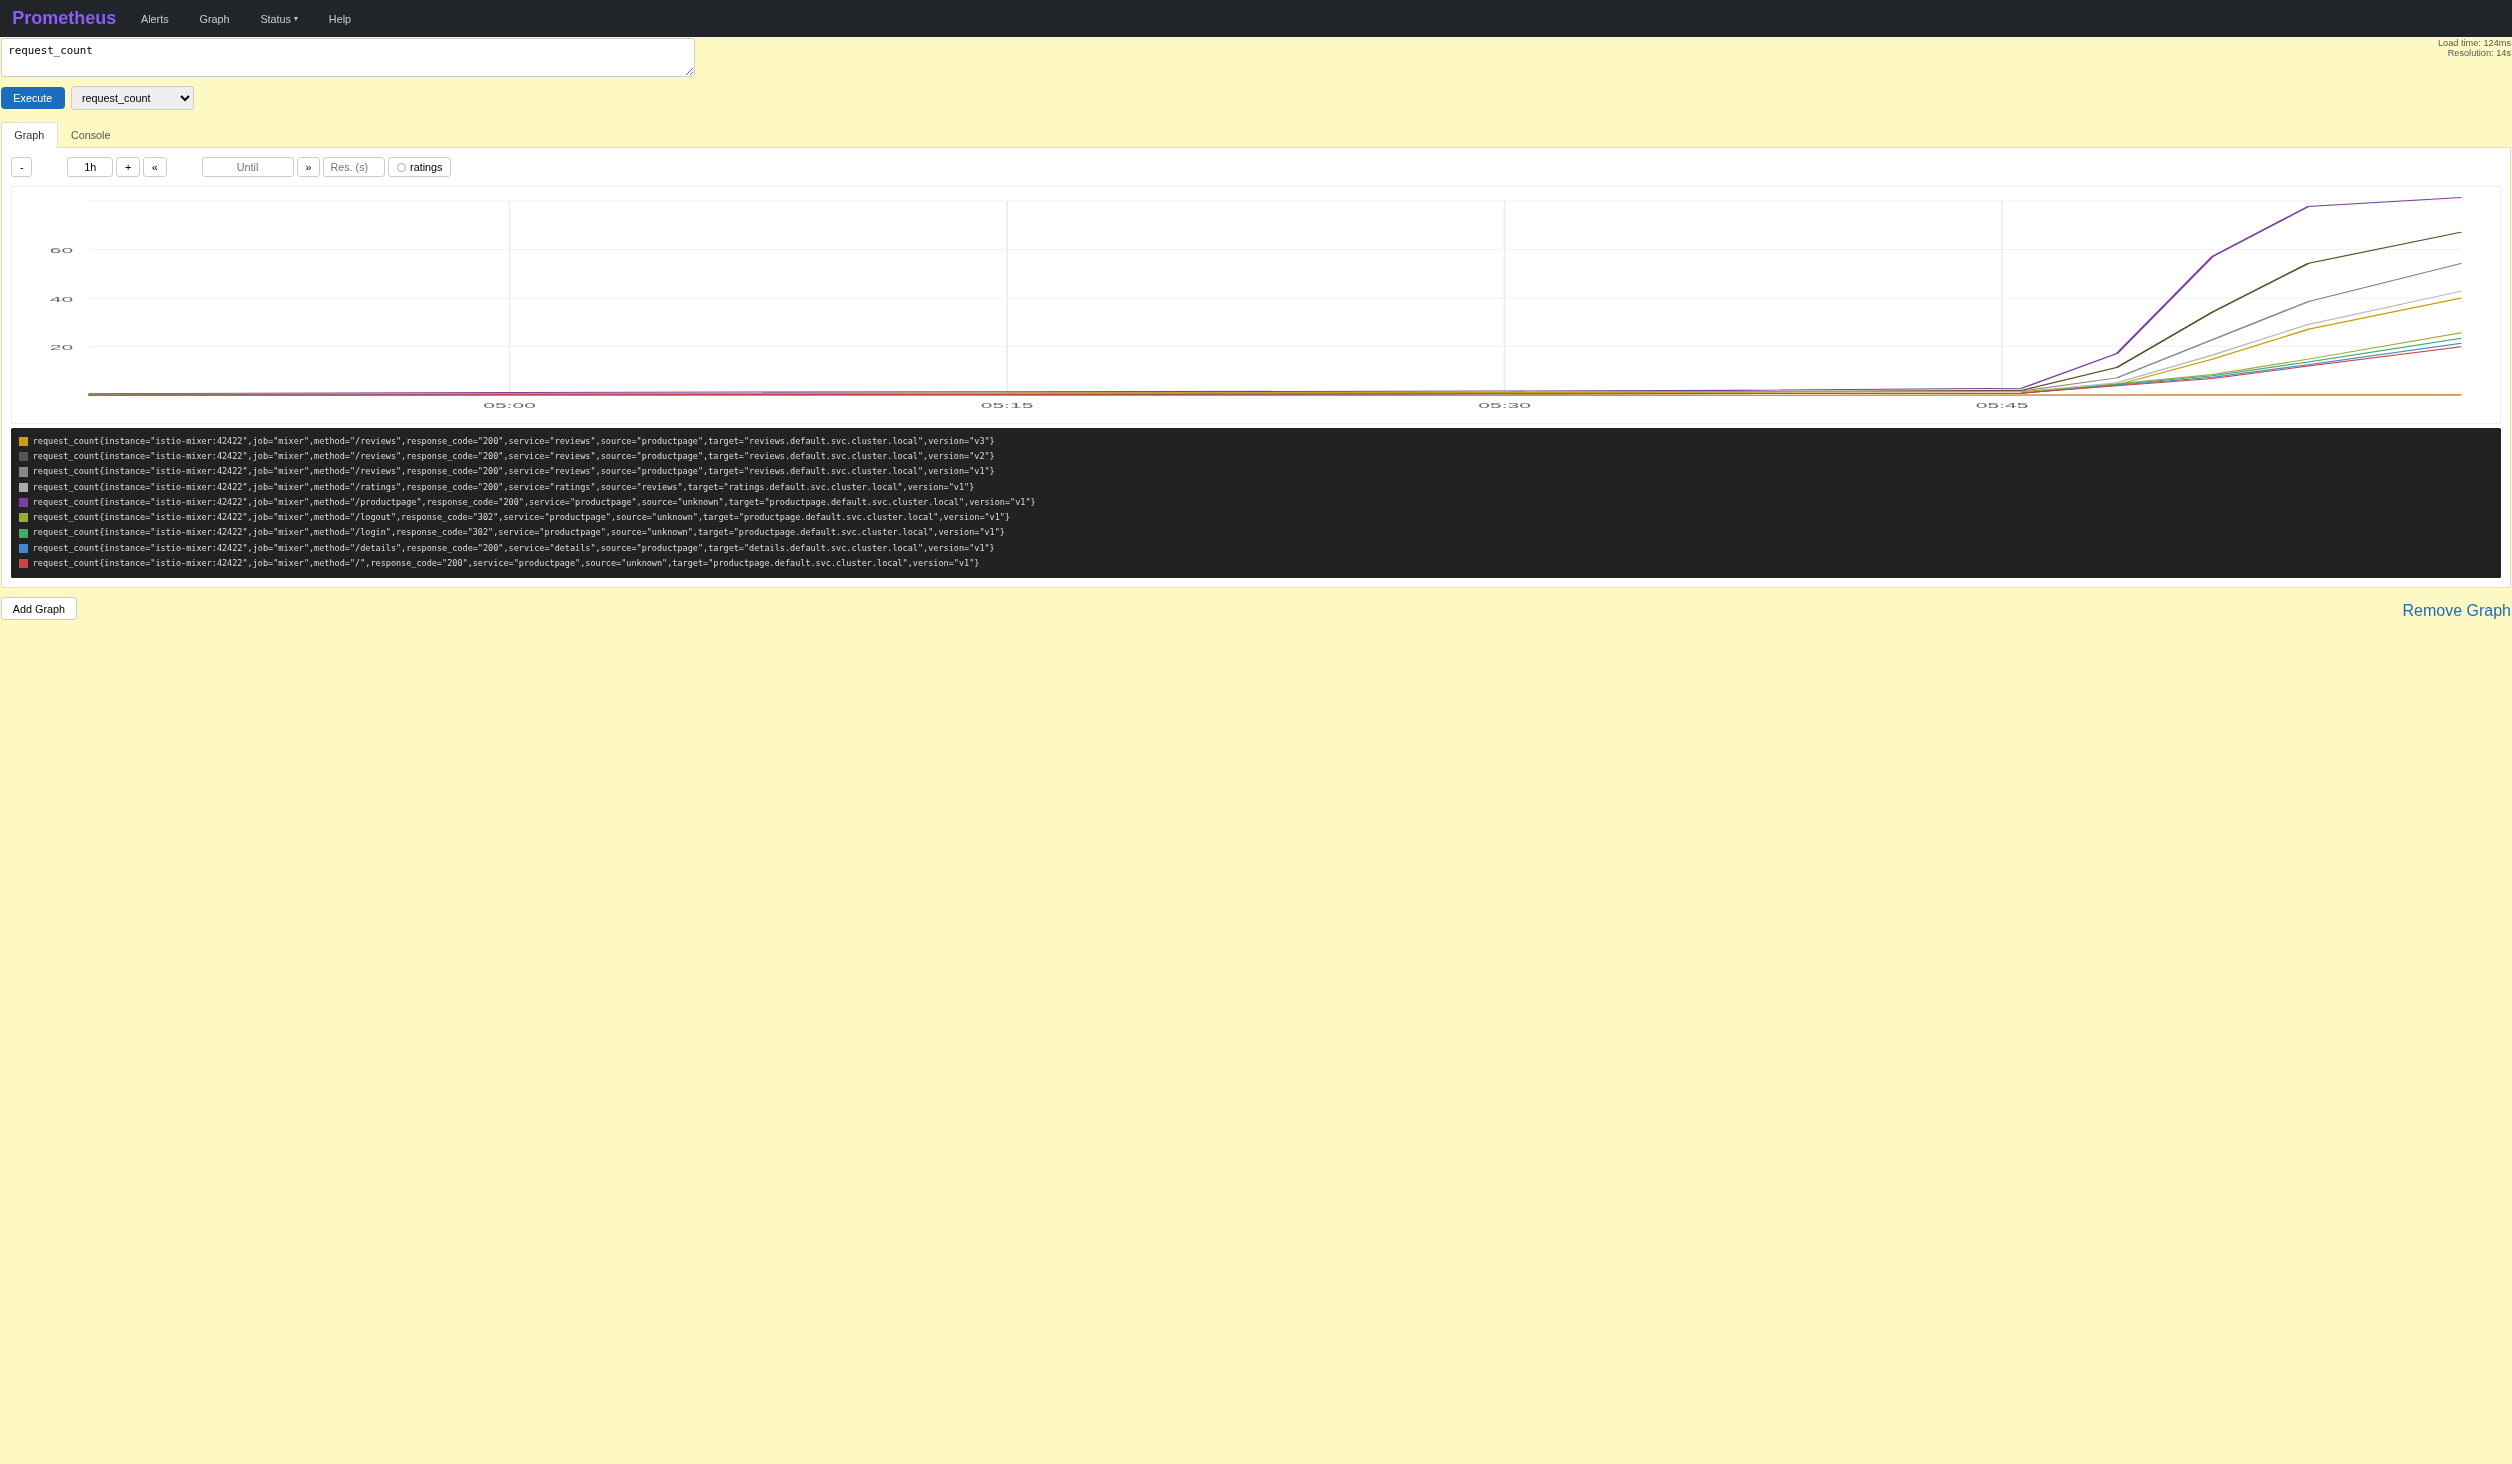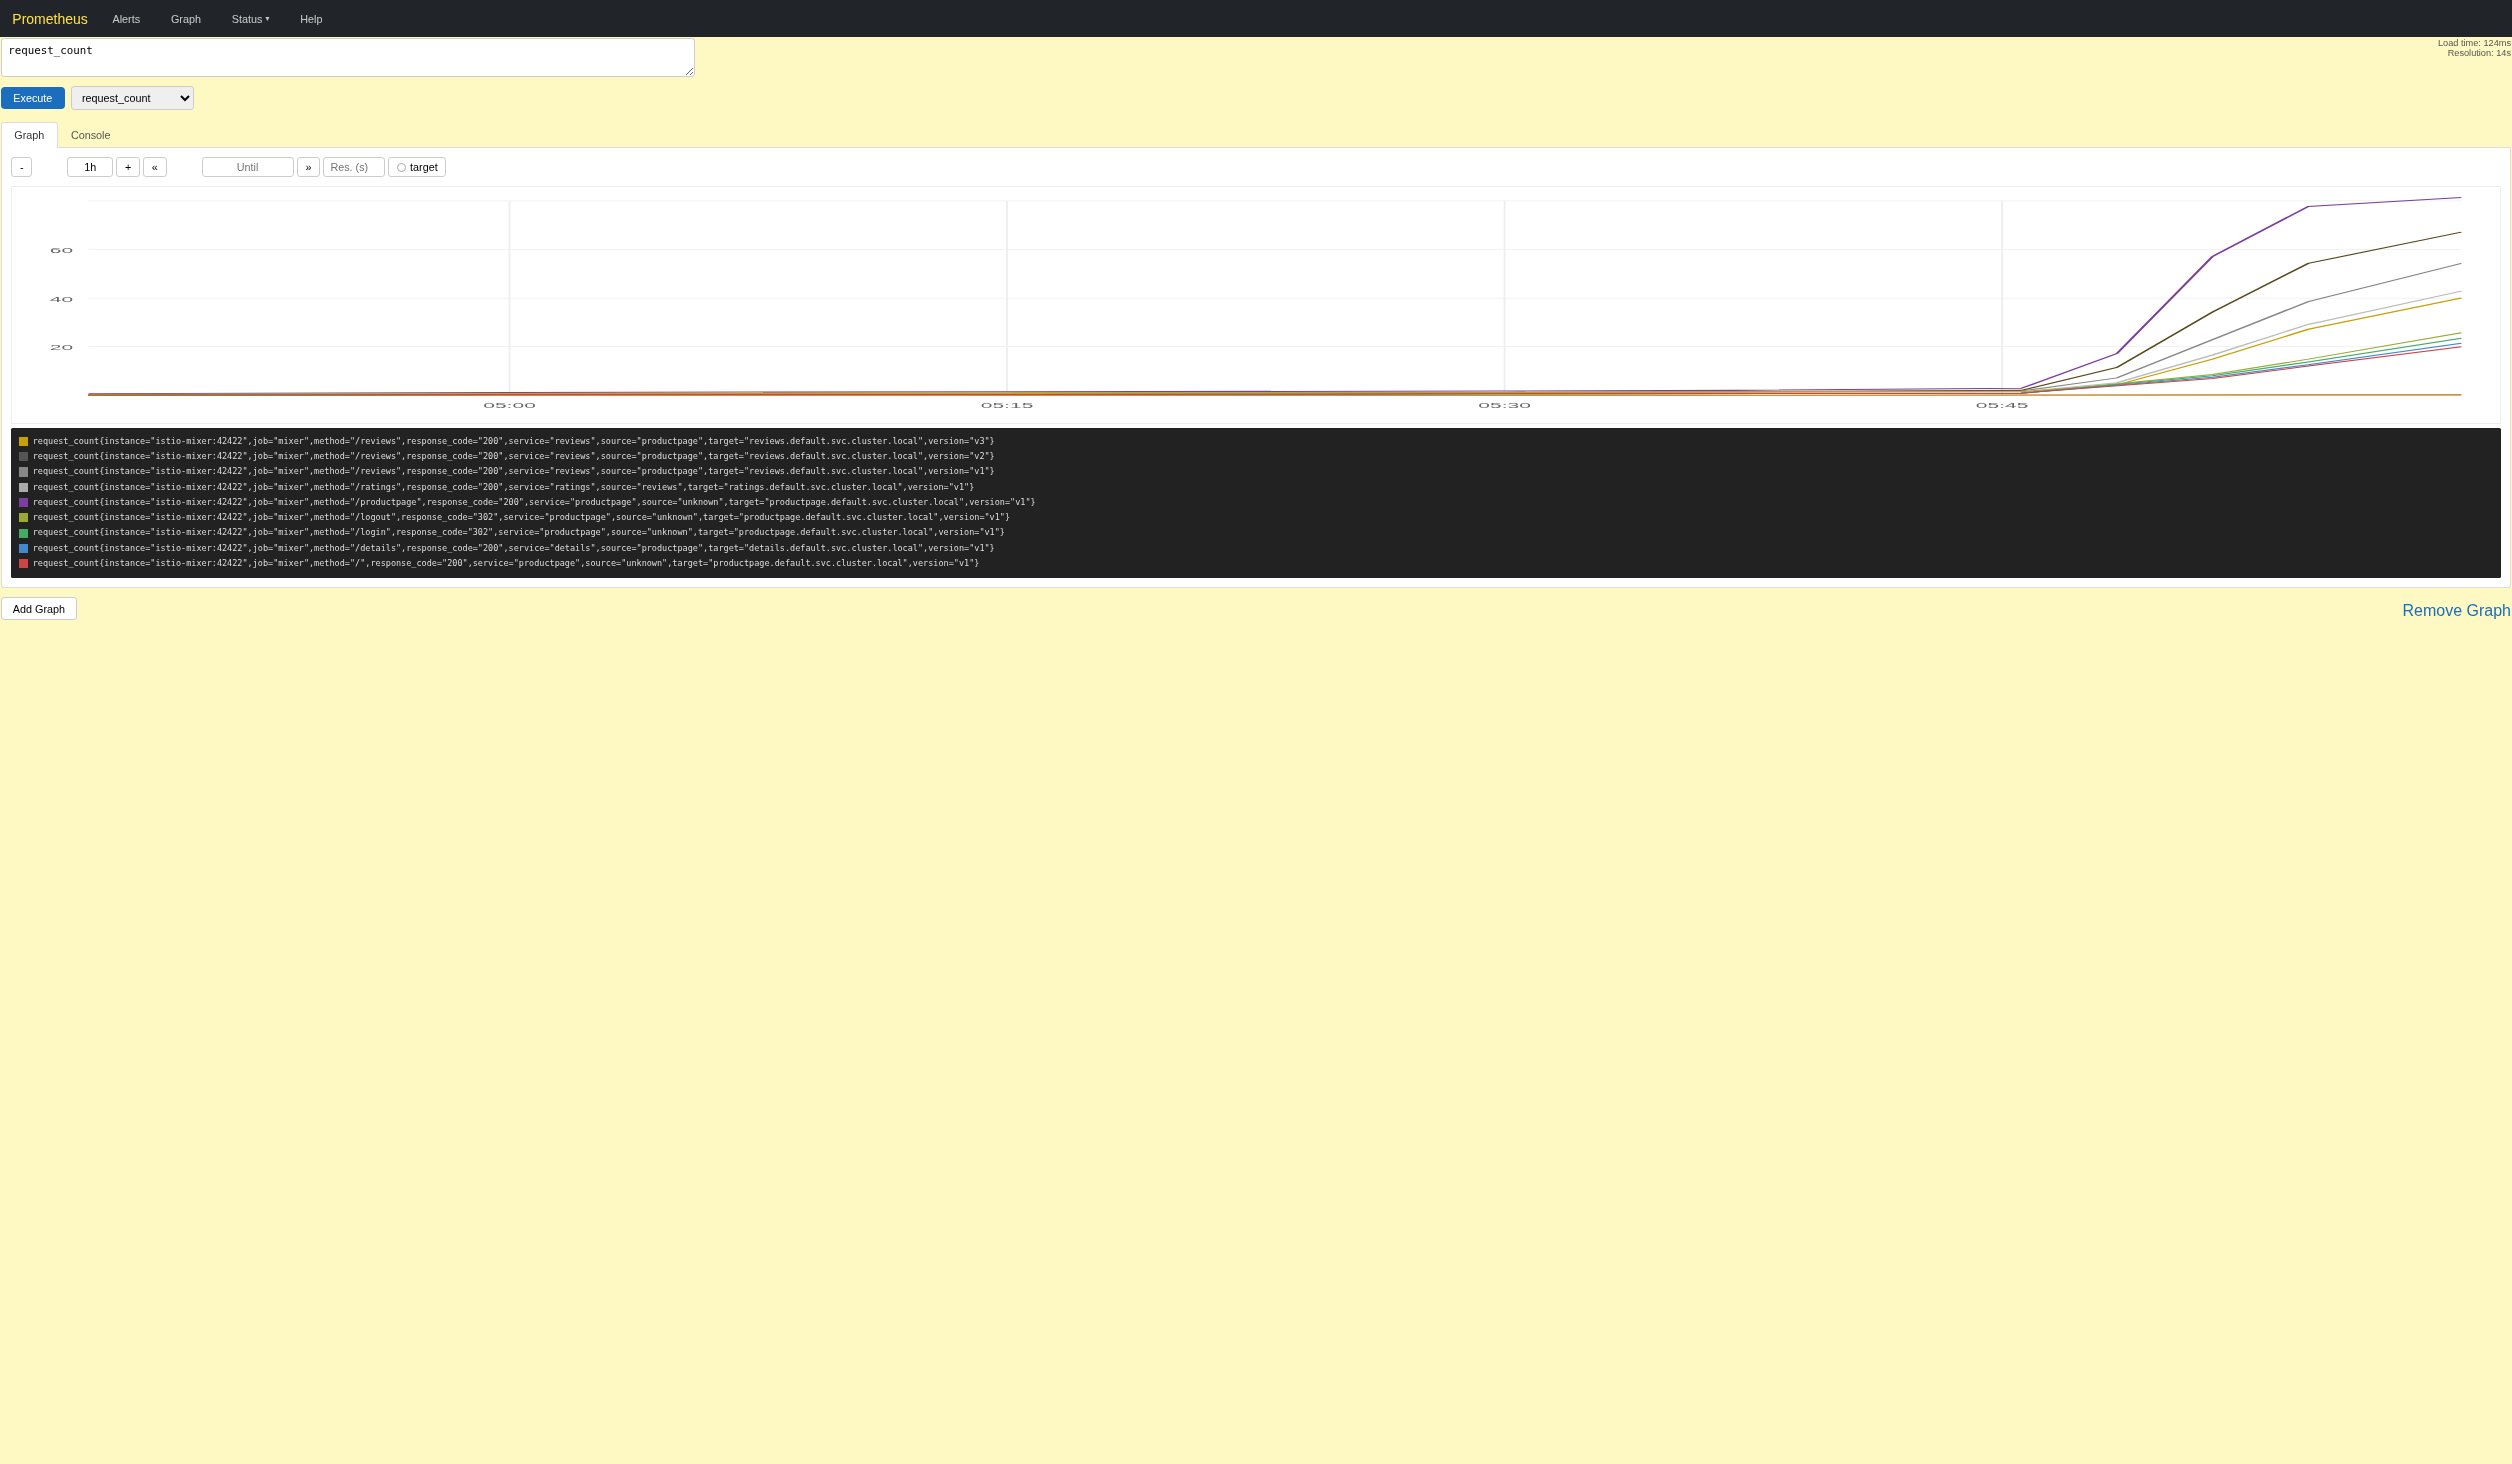--- a/index.html
+++ b/index.html
@@ -9,23 +9,23 @@
     .navbar {
       background: #212529;
       color: #fff;
       display: flex;
       align-items: center;
       padding: 0 12.3px;
       height: 37px;
       gap: 18.5px;
     }
     .navbar-brand {
-      font-size: 14px;
-      font-weight: normal;
-      color: #fde047;
+      font-size: 18px;
+      font-weight: bold;
+      color: #8b5cf6;
       text-decoration: none;
     }
     .nav-item {
       color: rgba(255,255,255,0.75);
       cursor: pointer;
       padding: 3.1px 6.2px;
       border-radius: 3.1px;
       font-size: 10.8px;
       display: flex;
       align-items: center;
@@ -279,21 +279,21 @@
     <div class="graph-controls">
       <button class="ctrl-btn">-</button>
       <input class="ctrl-input" type="text" value="1h" style="">
       <button class="ctrl-btn">+</button>
       <button class="ctrl-btn">«</button>
       <input class="ctrl-input ctrl-input-wide" type="text" placeholder="Until" style="">
       <button class="ctrl-btn">»</button>
       <input class="ctrl-res" type="text" placeholder="Res. (s)" style="">
       <button class="ctrl-stacked">
         <span class="stacked-circle"></span>
-        <span>target</span>
+        <span>ratings</span>
       </button>
     </div>
 
     <div class="chart-container">
       <svg class="chart-svg" viewBox="0 0 1300 340" preserveAspectRatio="none" style="font-size:14px">
 
         <line x1="40" y1="20" x2="1280" y2="20" stroke="#eee" stroke-width="1"></line>
         <line x1="40" y1="90" x2="1280" y2="90" stroke="#eee" stroke-width="1"></line>
         <line x1="40" y1="160" x2="1280" y2="160" stroke="#eee" stroke-width="1"></line>
         <line x1="40" y1="230" x2="1280" y2="230" stroke="#eee" stroke-width="1"></line>

